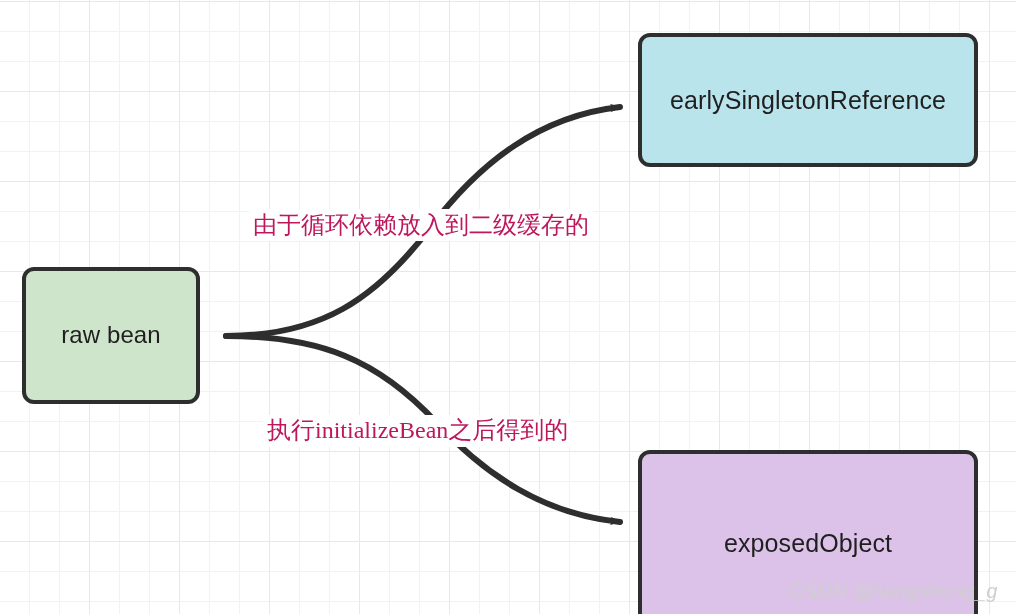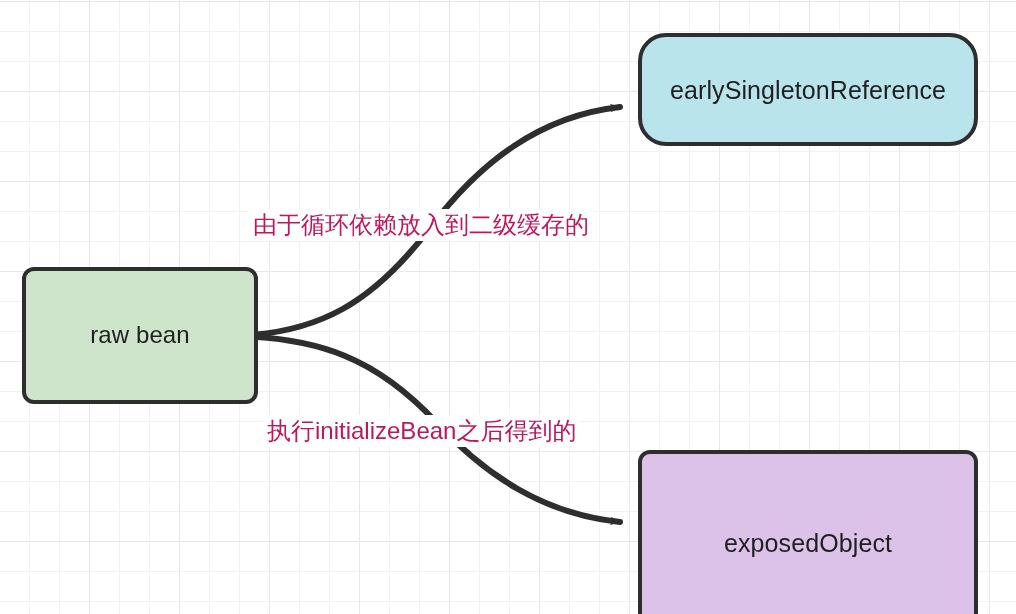--- a/index.html
+++ b/index.html
@@ -54,33 +54,32 @@
     font-size: 25px;
     font-weight: 400;
     letter-spacing: 0.1px;
     line-height: 1.2;
     text-align: center;
   }
 
   #node-raw-bean {
     left: 22px;
     top: 267px;
-    width: 236px;
+    width: 178px;
     height: 137px;
     background: #cee5cb;
     font-size: 24px;
   }
 
   #node-early-singleton-reference {
     left: 638px;
     top: 33px;
     width: 340px;
-    height: 113px;
+    height: 134px;
     background: #b9e4ec;
-    border-radius: 28px;
   }
 
   #node-exposed-object {
     left: 638px;
     top: 450px;
     width: 340px;
     height: 186px;
     background: #dcc2e8;
   }
 
@@ -95,20 +94,21 @@
   }
 
   #edge-label-top {
     left: 249px;
     top: 209px;
   }
 
   #edge-label-bottom {
     left: 263px;
     top: 415px;
+    font-family: Liberation Serif, serif;
   }
 
   #watermark {
     position: absolute;
     left: 789px;
     top: 580px;
     font-size: 20px;
     font-style: italic;
     color: #cfcfcf;
     letter-spacing: 0.4px;
@@ -142,14 +142,15 @@
   </div>
 
   <div class="node" id="node-exposed-object">
     <span>exposedObject</span>
   </div>
 
   <div class="edge-label" id="edge-label-top">由于循环依赖放入到二级缓存的</div>
 
   <div class="edge-label" id="edge-label-bottom">执行initializeBean之后得到的</div>
 
+  <div id="watermark">CSDN @liangsheng_g</div>
 
 </div>
 
 </body></html>

